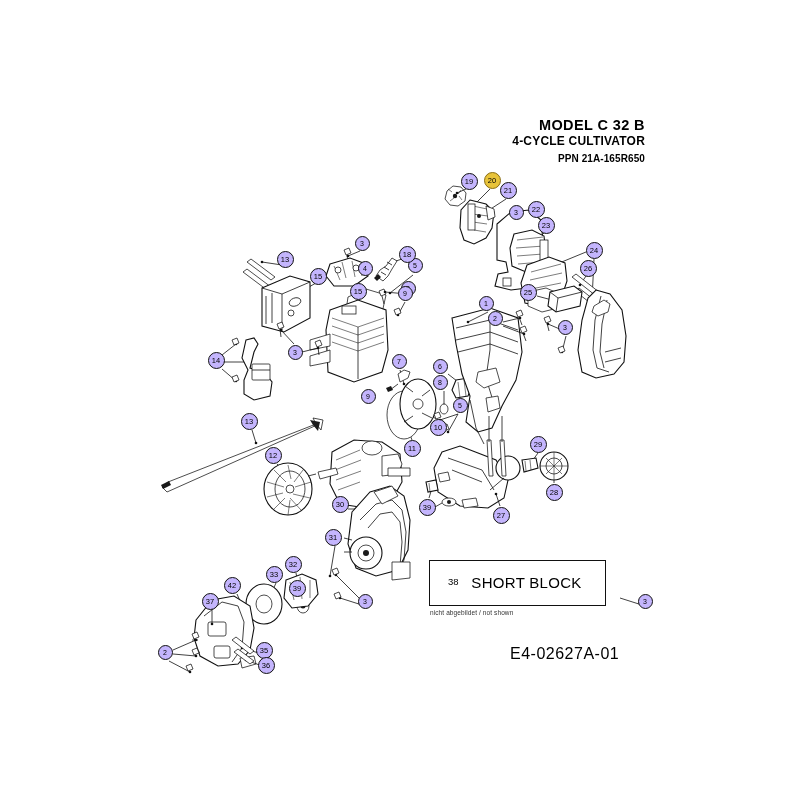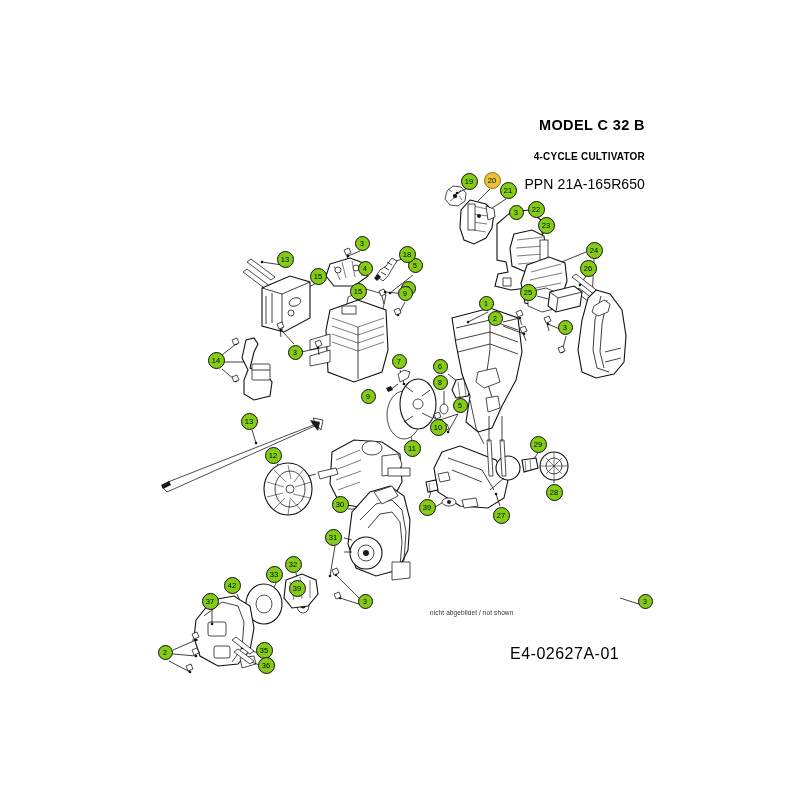--- a/index.html
+++ b/index.html
@@ -4,37 +4,37 @@
 <style>
   html,body{margin:0;padding:0;background:#ffffff;}
   body{width:800px;height:800px;position:relative;overflow:hidden;
        font-family:"Liberation Sans",sans-serif;color:#000;}
 
   #sheet{position:absolute;inset:0;background:#fff;}
 
   
   .title-block{position:absolute;right:155px;top:118px;text-align:right;}
   .t-model{font-size:14.5px;font-weight:bold;letter-spacing:.4px;line-height:15px;}
-  .t-type{font-size:10px;font-weight:bold;letter-spacing:.2px;line-height:16px;margin-top:16px;}
-  .t-ppn{font-size:14px;font-weight:normal;letter-spacing:.1px;line-height:13px;margin-top:13px;}
+  .t-type{font-size:12px;font-weight:bold;letter-spacing:.2px;line-height:16px;}
+  .t-ppn{font-size:10px;font-weight:bold;letter-spacing:.1px;line-height:13px;margin-top:3px;}
 
   
   .drawing-no{position:absolute;left:510px;top:645px;font-size:16px;letter-spacing:.5px;}
 
   
   .sb-box{position:absolute;left:429px;top:560px;width:175px;height:44px;
           border:1px solid #111;background:#fff;}
   .sb-num{position:absolute;left:18px;top:15px;font-size:9.5px;}
   .sb-label{position:absolute;left:0;right:0;top:13px;text-align:center;
             font-size:15px;letter-spacing:.3px;padding-left:18px;}
   .sb-foot{position:absolute;left:430px;top:609px;font-size:6.5px;color:#333;letter-spacing:.1px;}
 
   
   .cal{position:absolute;width:17px;height:17px;border-radius:50%;
-       border:1.1px solid #111;background:#84cc16;box-sizing:border-box;
+       border:1.1px solid #111;background:#c4b5fd;box-sizing:border-box;
        font-size:7.5px;line-height:15px;text-align:center;z-index:6;
        font-family:"Liberation Sans",sans-serif;}
   .cal.sm{width:15px;height:15px;line-height:13px;font-size:7px;}
   .cal.hl{background:#e8c33a;border-color:#8a6d14;}
 
   svg.art{position:absolute;left:0;top:0;width:800px;height:800px;
           pointer-events:none;}
   .ln{stroke:#111;stroke-width:.8;fill:none;}
   .pt{fill:#111;}
   .bd{stroke:#111;stroke-width:1.1;fill:#fff;}
@@ -450,20 +450,24 @@
     <path class="ln" d="M642 605 L620 598"></path>
 
   </svg>
 
   <div class="title-block">
     <div class="t-model">MODEL C 32 B</div>
     <div class="t-type">4-CYCLE CULTIVATOR</div>
     <div class="t-ppn">PPN 21A-165R650</div>
   </div>
 
+  <div class="sb-box">
+    <div class="sb-num">38</div>
+    <div class="sb-label">SHORT BLOCK</div>
+  </div>
   <div class="sb-foot">nicht abgebildet / not shown</div>
 
   <div class="drawing-no">E4-02627A-01</div>
 
   <div id="callout-layer">
       <div class="cal sm" style="left: 478.5px; top: 295.5px;">1</div>
       <div class="cal sm" style="left: 487.5px; top: 310.5px;">2</div>
       <div class="cal sm" style="left: 157.5px; top: 644.5px;">2</div>
       <div class="cal sm" style="left: 354.5px; top: 235.5px;">3</div>
       <div class="cal sm" style="left: 400.5px; top: 280.5px;">3</div>

